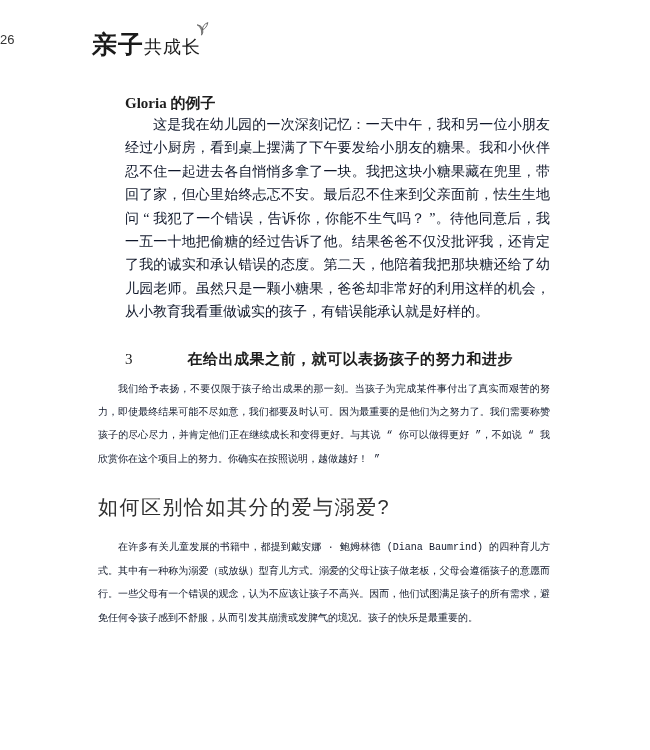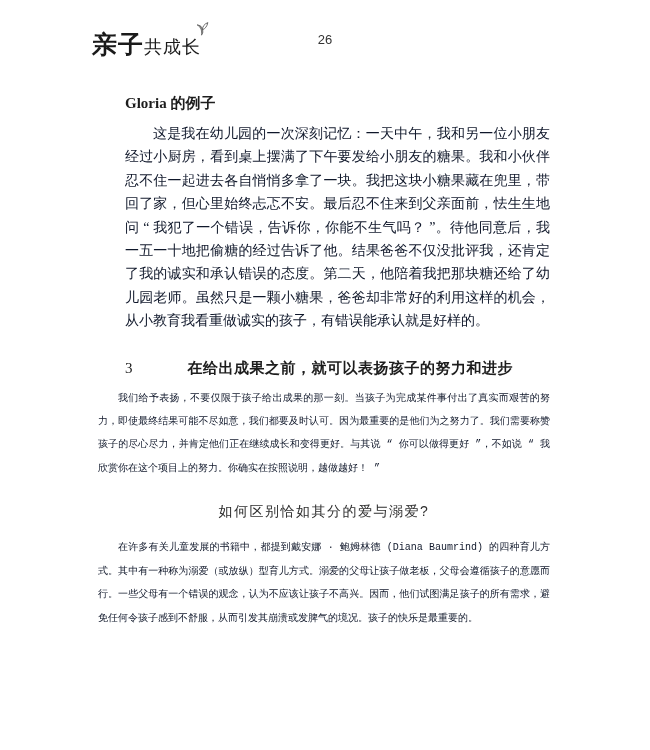--- a/index.html
+++ b/index.html
@@ -46,42 +46,41 @@
     top: -9px;
     right: -10px;
     width: 18px;
     height: 18px;
   }
   .page-number {
     position: absolute;
     left: 0;
     right: 0;
     top: 6px;
-    text-align: center;
     font-family: "Liberation Sans", "DejaVu Sans", sans-serif;
     font-size: 13px;
     color: #333333;
   }
 
   
   .content {
     position: absolute;
     left: 98px;
     top: 94px;
     width: 452px;
   }
 
   .example-block {
     margin-left: 27px;
   }
   .example-title {
     font-size: 15px;
     font-weight: bold;
     color: #1d1d1d;
-    margin: 0 0 9px 0;
+    margin: 0 0 0 0;
   }
   .body-text {
     font-size: 14px;
     line-height: 23.4px;
     text-align: justify;
     text-indent: 2em;
     margin: 0;
     color: #0f172a;
   }
   .body-text.main {
@@ -103,24 +102,23 @@
     font-family: "Liberation Sans", "DejaVu Sans", sans-serif;
     font-weight: bold;
     letter-spacing: 0.5px;
     margin-left: 48px;
   }
 
   .section-heading {
     margin: 23px 0 15px 0;
     font-family: "Liberation Sans", "DejaVu Sans", sans-serif;
     font-weight: normal;
-    font-size: 14px;
+    font-size: 20px;
     letter-spacing: 1.5px;
     color: #2e2e2e;
-    text-align: center;
   }
 </style>
 </head>
 <body>
 
 <div class="page">
 
   <div class="header">
     <div class="logo">
       <span class="logo-primary">亲子</span><span class="logo-secondary">共成长</span>

